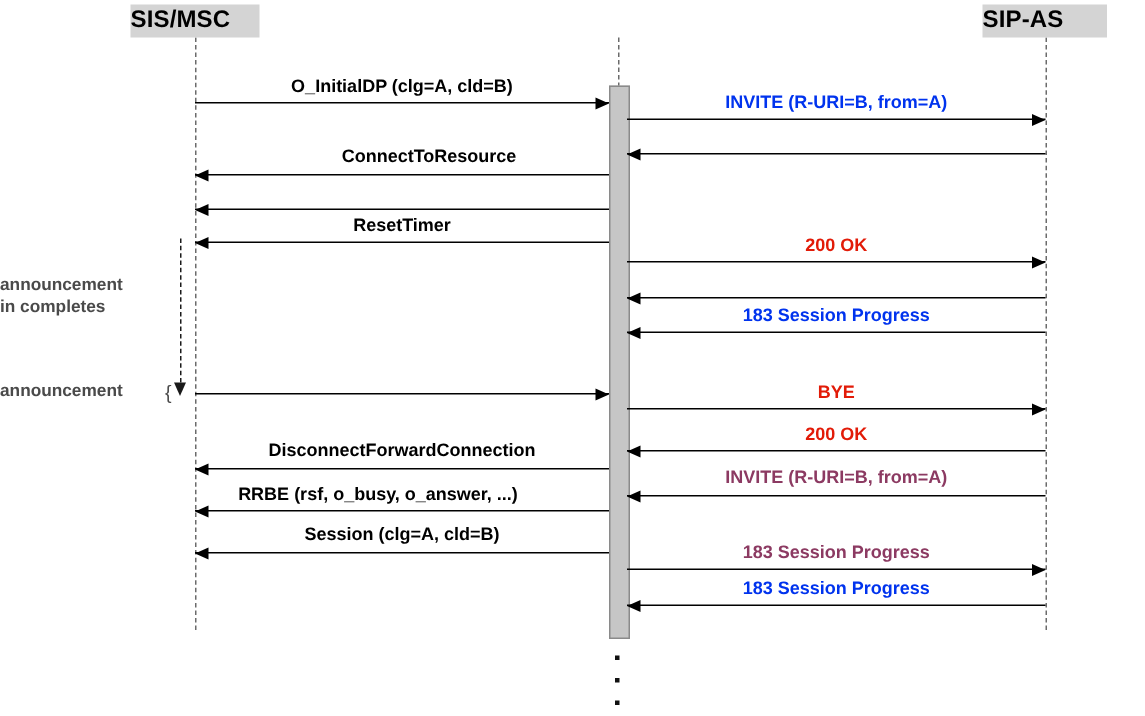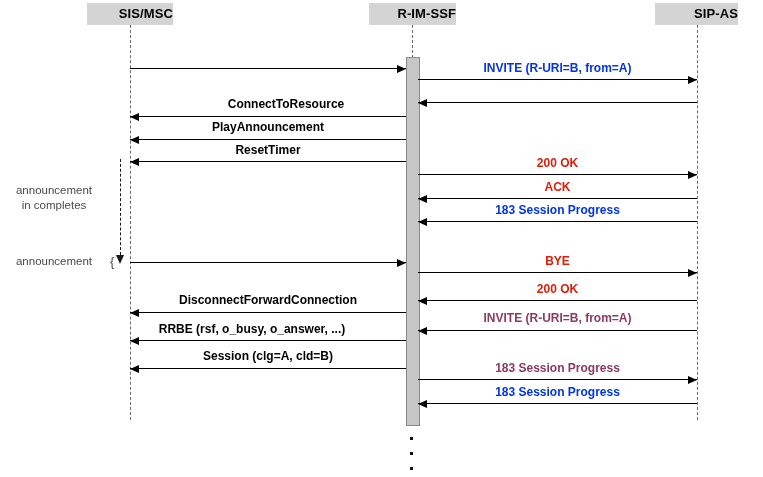--- a/index.html
+++ b/index.html
@@ -17,23 +17,23 @@
     height: 477px;
     background: #ffffff;
     overflow: hidden;
   }
 
   
   .lifeline-box {
     position: absolute;
     background: #d4d4d4;
     color: #000000;
-    font-size: 13px;
+    font-size: 16px;
     font-weight: bold;
-    text-align: right;
+    text-align: left;
     line-height: 22px;
     height: 22px;
     letter-spacing: 0.1px;
     white-space: nowrap;
   }
 
   
   .lifeline {
     position: absolute;
     width: 0;
@@ -73,24 +73,24 @@
     white-space: nowrap;
     text-align: center;
     line-height: 14px;
   }
 
   
   .side-note {
     position: absolute;
     font-size: 11.5px;
     color: #4a4a4a;
-    text-align: center;
+    text-align: left;
     line-height: 15px;
     white-space: nowrap;
-    font-weight: normal;
+    font-weight: bold;
   }
   .brace {
     position: absolute;
     font-size: 13px;
     color: #4a4a4a;
   }
 
   
   .timer-line {
     position: absolute;
@@ -114,46 +114,44 @@
     background: #111111;
   }
 </style>
 </head>
 <body>
 
 <div id="diagram">
     <div class="lifeline" style="left: 130px; top: 25px; height: 395px;"></div>
     <div class="lifeline-box" style="left: 87px; top: 3px; width: 86px;">SIS/MSC</div>
     <div class="lifeline" style="left: 412px; top: 25px; height: 33px;"></div>
-    <div class="lifeline-box" style="left: 369px; top: 3px; width: 87px;">R-IM-SSF</div>
     <div class="lifeline" style="left: 697px; top: 25px; height: 395px;"></div>
     <div class="lifeline-box" style="left: 655px; top: 3px; width: 83px;">SIP-AS</div>
     <div class="activation" style="left: 406px; top: 57px; width: 12px; height: 367px;"></div>
     <div class="msg-line" style="left: 130px; top: 68px; width: 276px;"></div>
     <div class="arrowhead right" style="top: 64.5px; left: 397px; border-left-color: rgb(0, 0, 0);"></div>
+    <div class="msg-label" style="left: 130px; width: 276px; top: 50px; color: rgb(0, 0, 0);">O_InitialDP (clg=A, cld=B)</div>
     <div class="msg-line" style="left: 418px; top: 79px; width: 279px;"></div>
     <div class="arrowhead right" style="top: 75.5px; left: 688px; border-left-color: rgb(0, 0, 0);"></div>
     <div class="msg-label" style="left: 418px; width: 279px; top: 61px; color: rgb(0, 51, 238);">INVITE (R-URI=B, from=A)</div>
     <div class="msg-line" style="left: 418px; top: 102px; width: 279px;"></div>
     <div class="arrowhead left" style="top: 98.5px; left: 418px; border-right-color: rgb(0, 0, 0);"></div>
     <div class="msg-line" style="left: 130px; top: 116px; width: 276px;"></div>
     <div class="arrowhead left" style="top: 112.5px; left: 130px; border-right-color: rgb(0, 0, 0);"></div>
     <div class="msg-label" style="left: 130px; width: 312px; top: 97px; color: rgb(0, 0, 0);">ConnectToResource</div>
     <div class="msg-line" style="left: 130px; top: 139px; width: 276px;"></div>
     <div class="arrowhead left" style="top: 135.5px; left: 130px; border-right-color: rgb(0, 0, 0);"></div>
-    <div class="msg-label" style="left: 130px; width: 276px; top: 120px; color: rgb(0, 0, 0);">PlayAnnouncement</div>
     <div class="msg-line" style="left: 130px; top: 161px; width: 276px;"></div>
     <div class="arrowhead left" style="top: 157.5px; left: 130px; border-right-color: rgb(0, 0, 0);"></div>
     <div class="msg-label" style="left: 130px; width: 276px; top: 143px; color: rgb(0, 0, 0); text-align: center;">ResetTimer</div>
     <div class="msg-line" style="left: 418px; top: 174px; width: 279px;"></div>
     <div class="arrowhead right" style="top: 170.5px; left: 688px; border-left-color: rgb(0, 0, 0);"></div>
     <div class="msg-label" style="left: 418px; width: 279px; top: 156px; color: rgb(226, 27, 8);">200 OK</div>
     <div class="msg-line" style="left: 418px; top: 198px; width: 279px;"></div>
     <div class="arrowhead left" style="top: 194.5px; left: 418px; border-right-color: rgb(0, 0, 0);"></div>
-    <div class="msg-label" style="left: 418px; width: 279px; top: 180px; color: rgb(226, 27, 8);">ACK</div>
     <div class="msg-line" style="left: 418px; top: 221px; width: 279px;"></div>
     <div class="arrowhead left" style="top: 217.5px; left: 418px; border-right-color: rgb(0, 0, 0);"></div>
     <div class="msg-label" style="left: 418px; width: 279px; top: 203px; color: rgb(0, 51, 238);">183 Session Progress</div>
     <div class="msg-line" style="left: 130px; top: 262px; width: 276px;"></div>
     <div class="arrowhead right" style="top: 258.5px; left: 397px; border-left-color: rgb(0, 0, 0);"></div>
     <div class="msg-line" style="left: 418px; top: 272px; width: 279px;"></div>
     <div class="arrowhead right" style="top: 268.5px; left: 688px; border-left-color: rgb(0, 0, 0);"></div>
     <div class="msg-label" style="left: 418px; width: 279px; top: 254px; color: rgb(226, 27, 8);">BYE</div>
     <div class="msg-line" style="left: 418px; top: 300px; width: 279px;"></div>
     <div class="arrowhead left" style="top: 296.5px; left: 418px; border-right-color: rgb(0, 0, 0);"></div>

